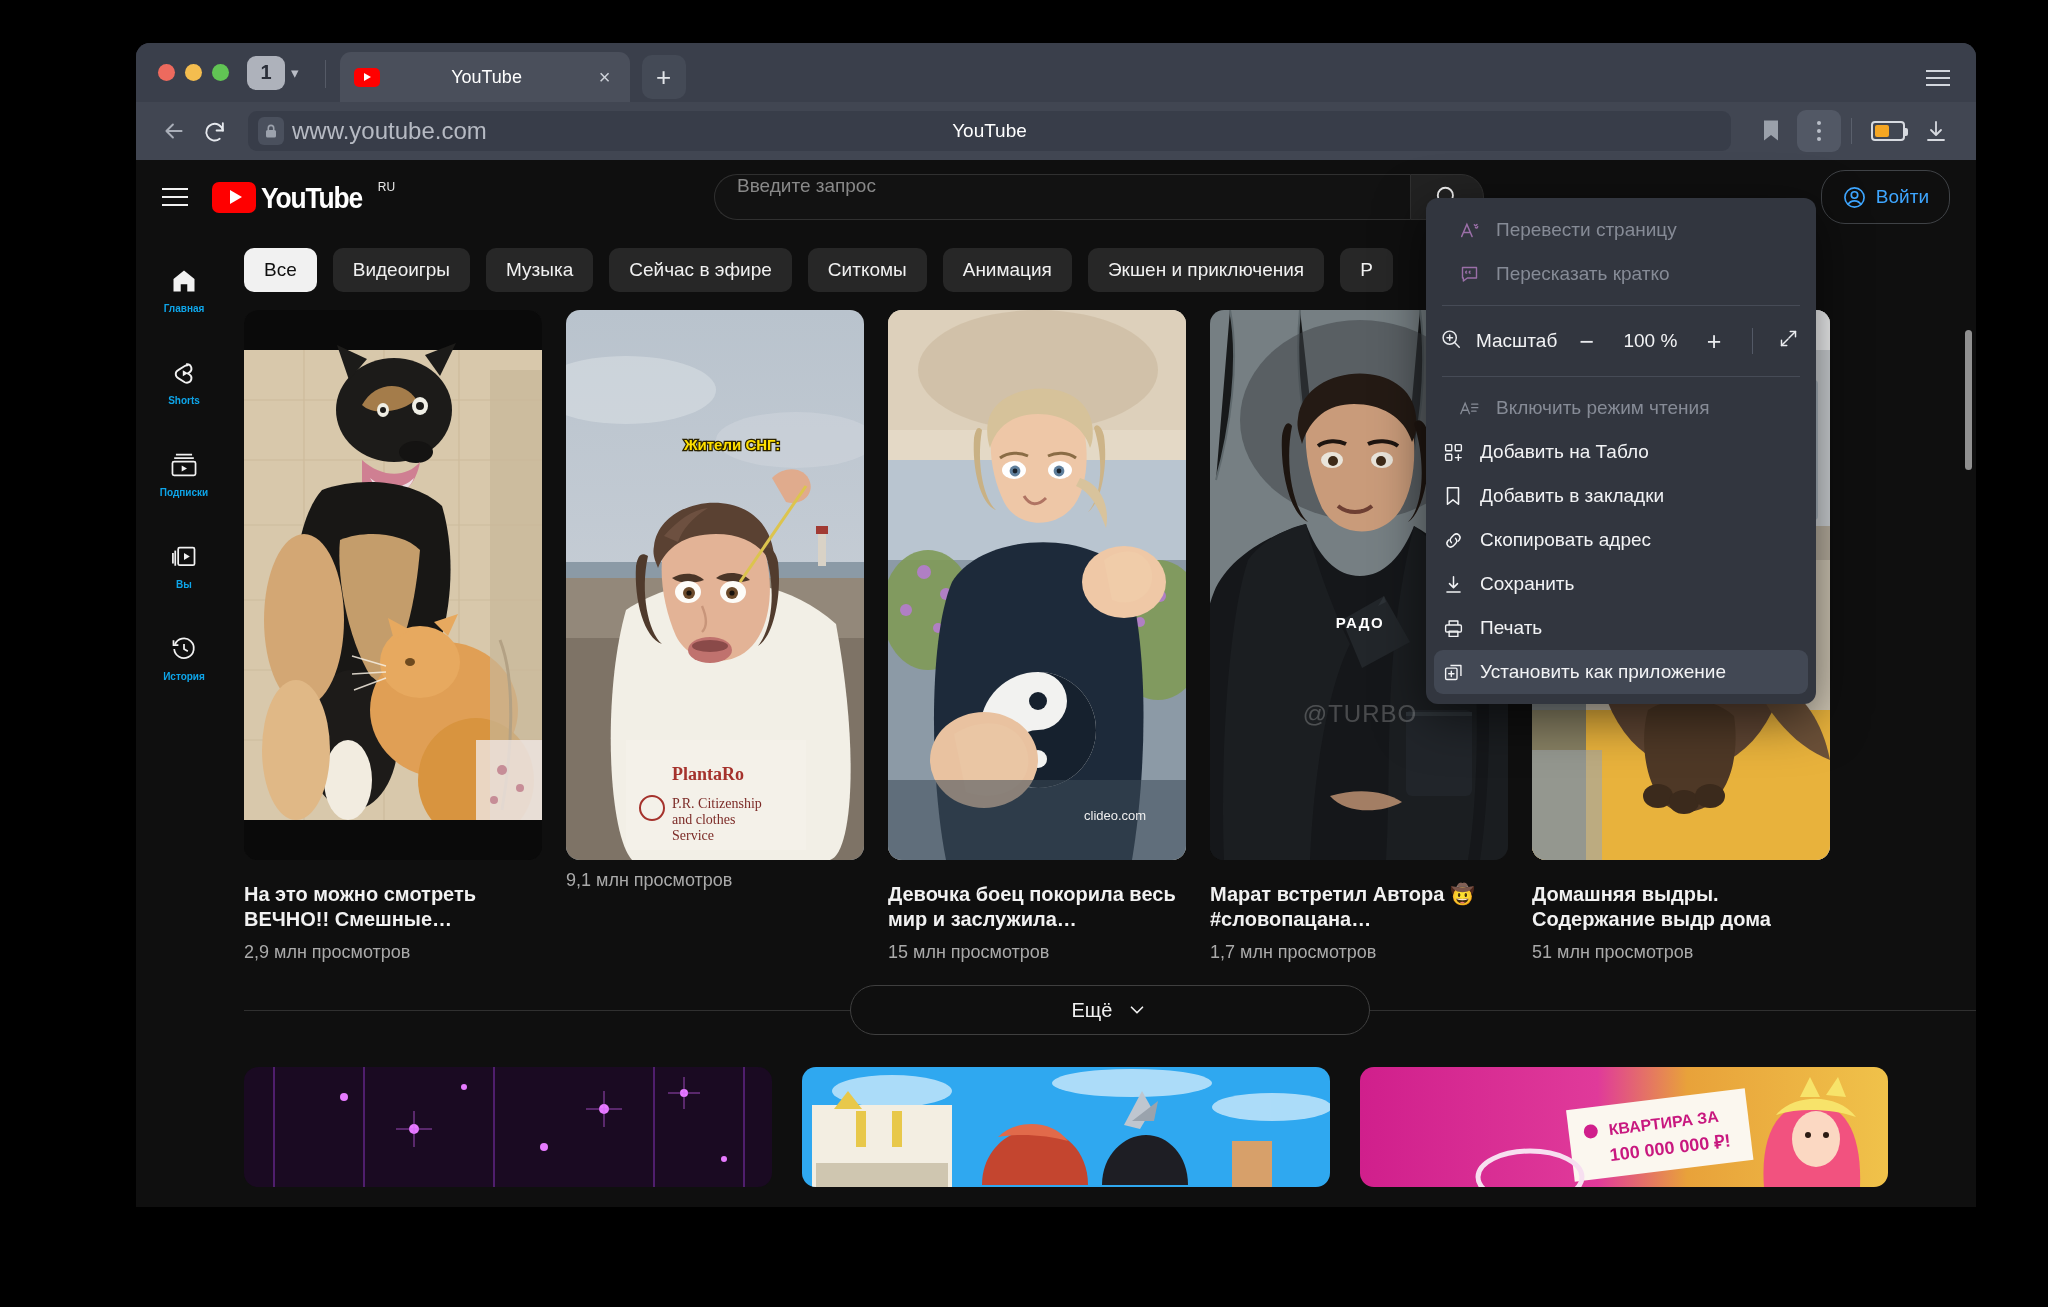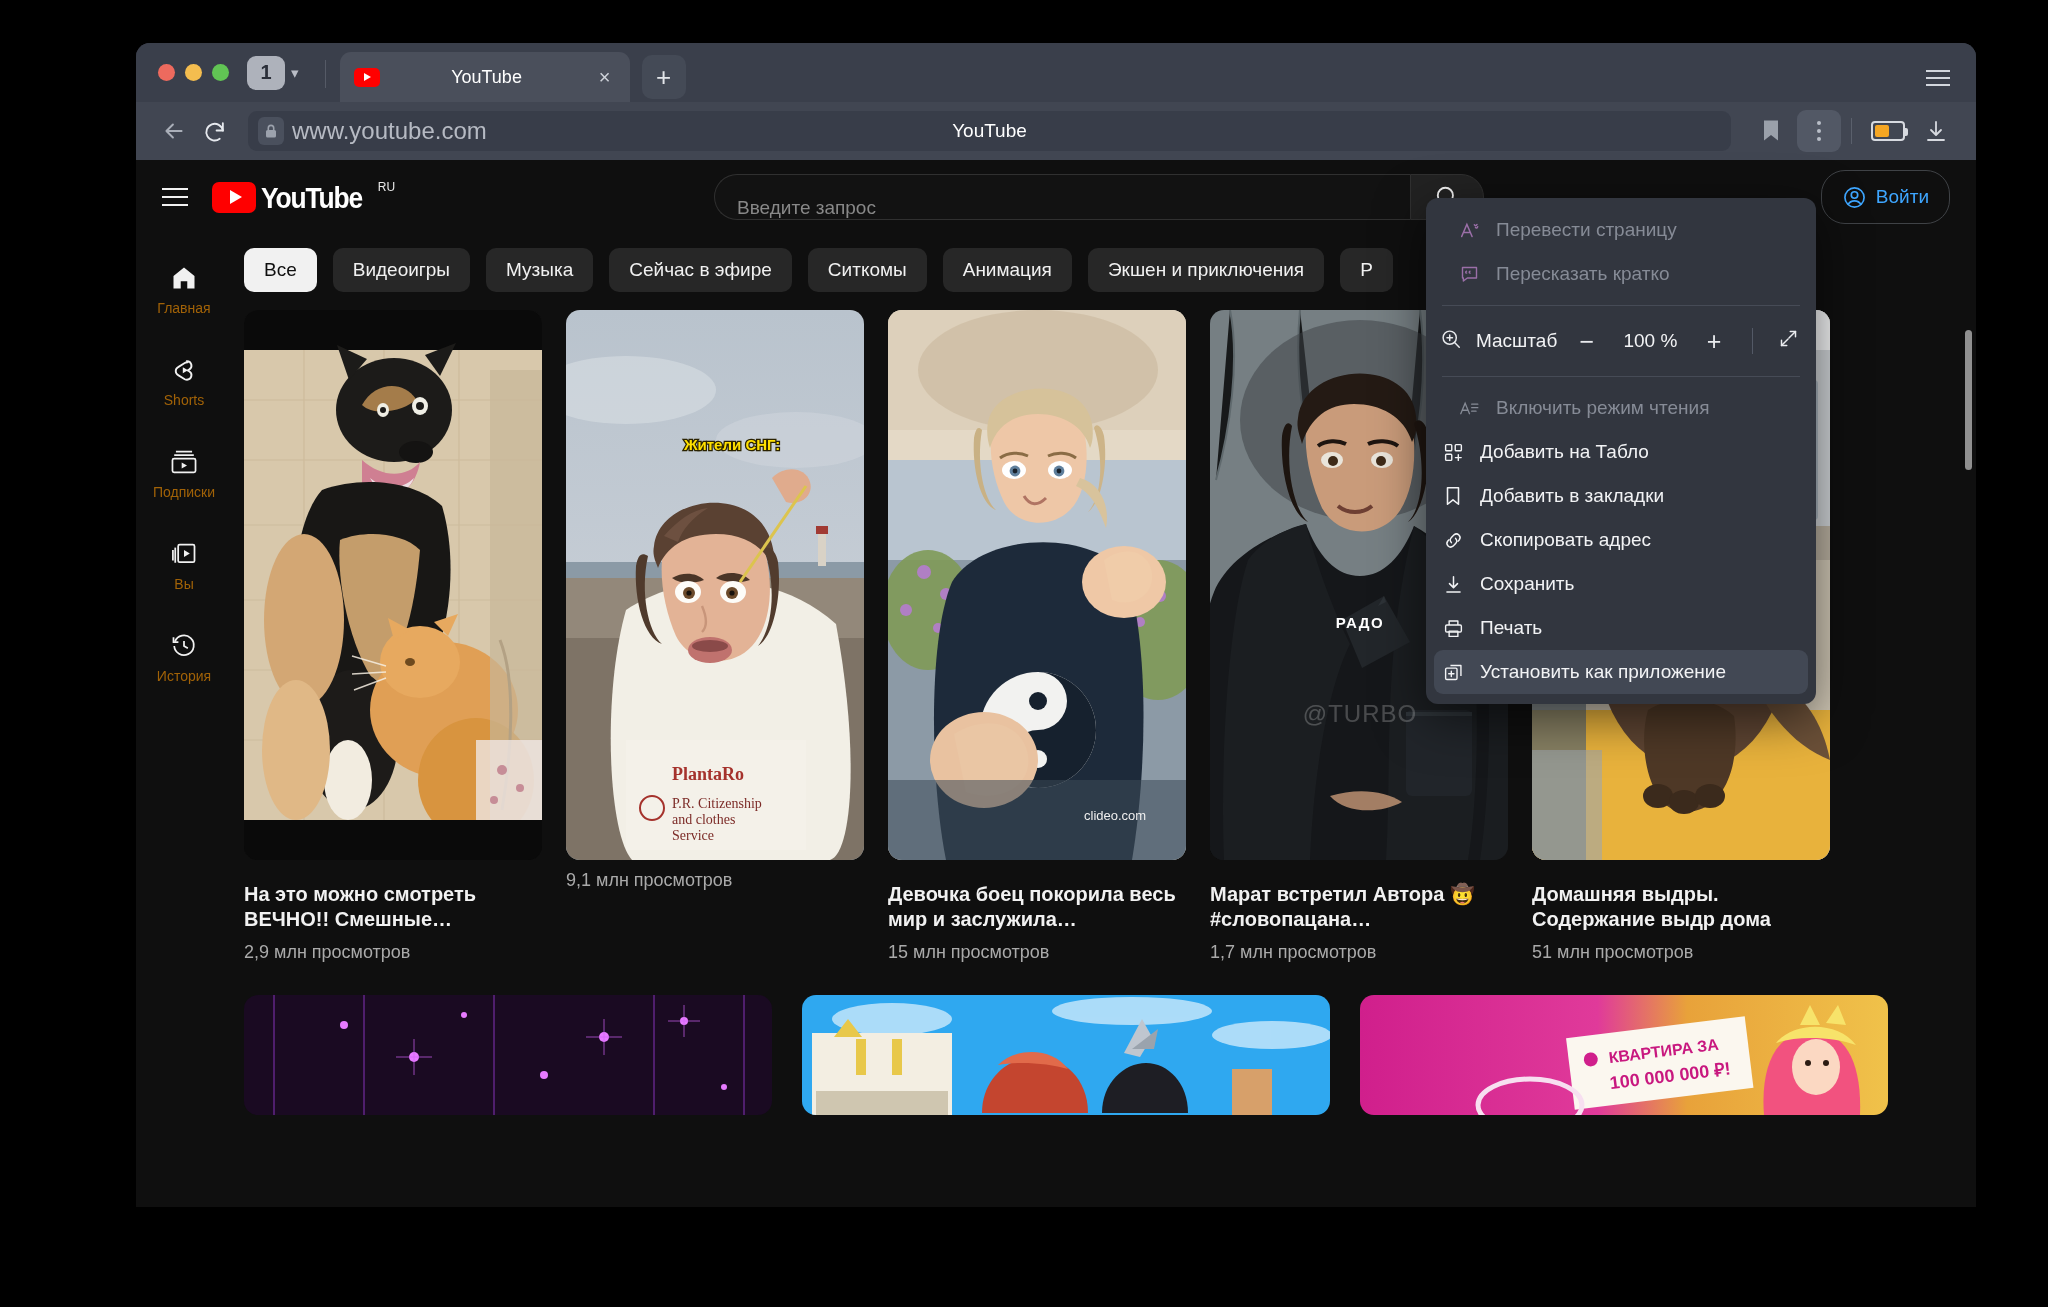--- a/index.html
+++ b/index.html
@@ -191,21 +191,21 @@
 
   .yt-search-wrap {
     position: absolute; left: 578px; width: 770px;
     display: flex; align-items: center;
   }
   .yt-search {
     flex: 1; height: 46px;
     border: 1px solid #303030; border-right: none;
     border-radius: 24px 0 0 24px;
     background: #121212;
-    display: flex; align-items: flex-end;
+    display: flex; align-items: flex-start;
     padding-left: 22px;
   }
   .yt-search .ph { color: #888888; font-size: 19px; }
   .yt-search-btn {
     width: 74px; height: 46px;
     border: 1px solid #303030;
     border-radius: 0 24px 24px 0;
     background: #222222;
     display: flex; align-items: center; justify-content: center;
   }
@@ -224,21 +224,21 @@
   .yt-body { display: flex; height: calc(100% - 74px); }
   .sidebar {
     width: 96px; flex: 0 0 96px;
     padding-top: 10px;
   }
   .side-item {
     height: 92px;
     display: flex; flex-direction: column;
     align-items: center; justify-content: center; gap: 8px;
   }
-  .side-item .lbl { color: #a16207; font-size: 14px; }
+  .side-item .lbl { color: #0ea5e9; font-size: 10px; font-weight: bold; }
   .side-item svg { display: block; }
 
   
   .main { flex: 1; position: relative; overflow: hidden; padding-left: 12px; }
   .chips {
     display: flex; gap: 16px; align-items: center;
     padding: 14px 0 18px 0;
     height: 76px;
   }
   .chip {
@@ -742,20 +742,31 @@
                 <rect x="0" y="254" width="54" height="296" fill="#5d6a72" opacity=".7"></rect>
                 <rect x="0" y="440" width="70" height="110" fill="#9ea7ad" opacity=".6"></rect>
               </svg>
             </div>
             <div class="title">Домашняя выдры. Содержание выдр дома</div>
             <div class="views">51 млн просмотров</div>
           </div>
 
         </div>
 
+        <div class="more-wrap">
+          <div style="position:relative;width:100%;display:flex;justify-content:center;align-items:center;">
+            <div class="more-div" style="top:25px;"></div>
+            <div class="more-btn" style="background:#0f0f0f;position:relative;z-index:2;">
+              <span>Ещё</span>
+              <svg width="22" height="22" viewBox="0 0 24 24" fill="none" stroke="#f1f1f1" stroke-width="1.8" stroke-linecap="round" stroke-linejoin="round">
+                  <path d="M6 9l6 6 6-6"></path>
+                </svg>
+            </div>
+          </div>
+        </div>
 
         <div class="row2">
           <div class="shelf">
             <svg width="528" height="120" viewBox="0 0 528 120" preserveAspectRatio="none">
               <rect width="528" height="120" fill="#1a0a22"></rect>
               <g stroke="#7a2fa8" stroke-width="1.4" opacity=".8">
                 <path d="M30 0v120M120 0v120M250 0v120M410 0v120M500 0v120"></path>
               </g>
               <g fill="#e77bff">
                 <circle cx="100" cy="30" r="4"></circle>

